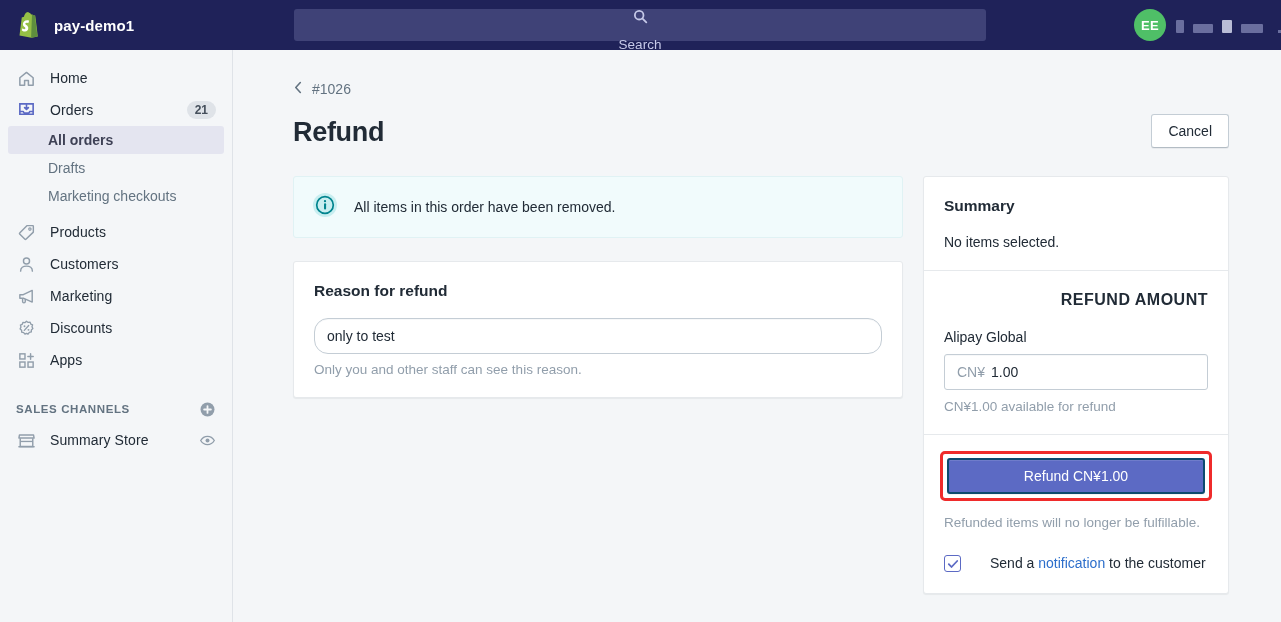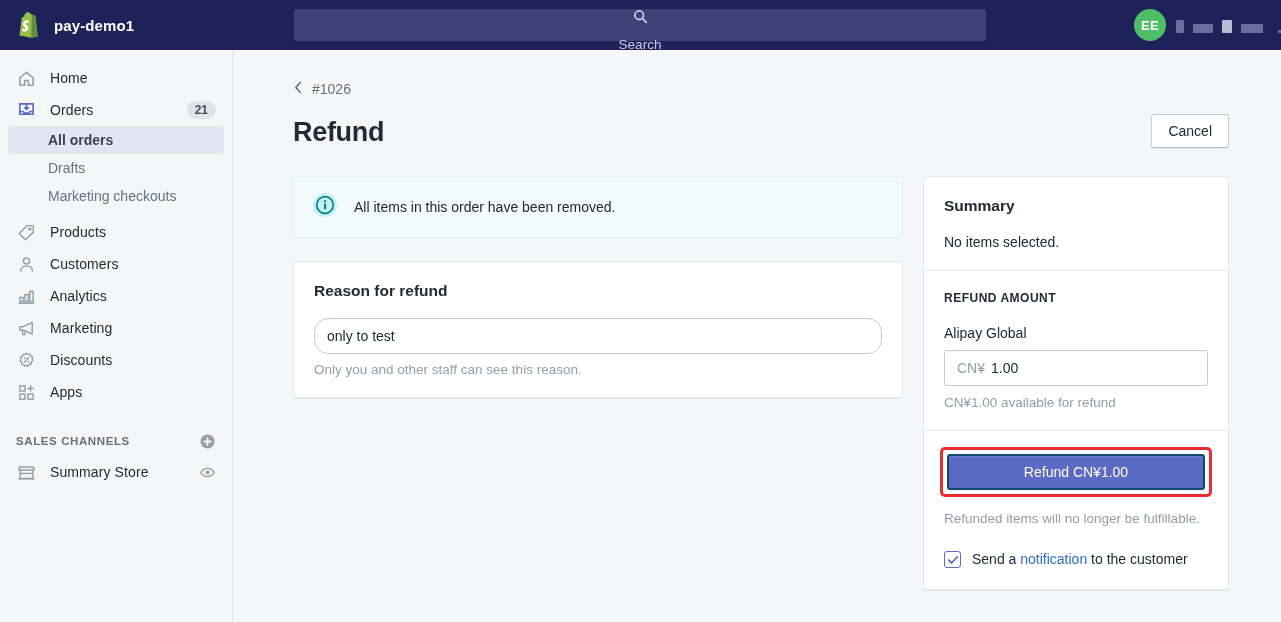--- a/index.html
+++ b/index.html
@@ -175,22 +175,22 @@
     background: #fff; border: 1px solid #e6e9ec;
     border-radius: 3px;
     box-shadow: 0 1px 1px rgba(22,29,37,.06);
     margin-top: 0;
   }
   .sum-sec { padding: 20px; }
   .sum-sec + .sum-sec { border-top: 1px solid #e6e9ec; }
   .sum-title { font-size: 15.5px; font-weight: bold; color: #212b36; }
   .sum-note { font-size: 14px; color: #212b36; margin-top: 19px; }
   .sum-label {
-    font-size: 12px; font-weight: bold; color: #212b36;
-    letter-spacing: .5px; margin-bottom: 20px;
+    font-size: 16px; font-weight: bold; color: #212b36;
+    letter-spacing: .5px; margin-bottom: 20px; text-align: right;
   }
   .gw-name { font-size: 14px; color: #212b36; margin-bottom: 9px; }
   .amount-field {
     height: 36px; border: 1px solid #c4cdd5; border-radius: 3px;
     display: flex; align-items: center; background: #fff;
     box-shadow: inset 0 1px 0 rgba(99,115,129,.05);
   }
   .amount-prefix { font-size: 14px; color: #919eab; padding: 0 6px 0 12px; }
   .amount-value {
     border: none; outline: none; background: transparent;
@@ -208,21 +208,21 @@
     background: #5c6ac4; border: 2px solid #0c4a6e;
     border-radius: 3px; color: #fff; font-size: 14px;
     cursor: pointer; font-family: "Liberation Sans", sans-serif;
     box-shadow: inset 0 1px 0 rgba(255,255,255,.12), 0 1px 0 rgba(22,29,37,.05);
   }
   .refund-note {
     font-size: 13.5px; color: #919eab; margin-top: 12px;
     line-height: 19px;
   }
   .notify-row {
-    display: flex; align-items: flex-start; gap: 11px; margin-top: 22px;
+    display: flex; align-items: flex-start; gap: 29px; margin-top: 22px;
   }
   .checkbox {
     width: 17px; height: 17px; flex: 0 0 17px;
     border: 1px solid #5c6ac4; border-radius: 3px;
     background: #fff; display: flex; align-items: center; justify-content: center;
     cursor: pointer; margin-top: 1px;
   }
   .notify-text { font-size: 14px; color: #212b36; line-height: 19px; }
   .link { color: #2c6ecb; cursor: pointer; }
 </style>
@@ -315,31 +315,20 @@
     <div class="nav-item">
       <span class="nav-icon">
         <svg width="19" height="19" viewBox="0 0 20 20">
           <circle cx="10" cy="6.3" r="3.2" fill="none" stroke="#919eab" stroke-width="1.5"></circle>
           <path d="M3.8 17c0-3.4 2.8-5.3 6.2-5.3s6.2 1.9 6.2 5.3" fill="none" stroke="#919eab" stroke-width="1.5" stroke-linecap="round"></path>
         </svg>
       </span>
       <span class="nav-label">Customers</span>
     </div>
 
-    <div class="nav-item">
-      <span class="nav-icon">
-        <svg width="19" height="19" viewBox="0 0 20 20">
-          <rect x="3" y="11" width="3.4" height="4.4" fill="none" stroke="#919eab" stroke-width="1.5"></rect>
-          <rect x="8.3" y="8" width="3.4" height="7.4" fill="none" stroke="#919eab" stroke-width="1.5"></rect>
-          <rect x="13.6" y="4.6" width="3.4" height="10.8" fill="none" stroke="#919eab" stroke-width="1.5"></rect>
-          <line x1="2.4" y1="17.1" x2="17.6" y2="17.1" stroke="#919eab" stroke-width="1.5" stroke-linecap="round"></line>
-        </svg>
-      </span>
-      <span class="nav-label">Analytics</span>
-    </div>
 
     <div class="nav-item">
       <span class="nav-icon">
         <svg width="19" height="19" viewBox="0 0 20 20">
           <path d="M3 8.1h3.6L16 3.6v12.3L6.6 11.8H3z" fill="none" stroke="#919eab" stroke-width="1.5" stroke-linejoin="round"></path>
           <path d="M5.9 11.9v3.4a1.4 1.4 0 0 0 2.8 0v-2.6" fill="none" stroke="#919eab" stroke-width="1.5"></path>
         </svg>
       </span>
       <span class="nav-label">Marketing</span>
     </div>

